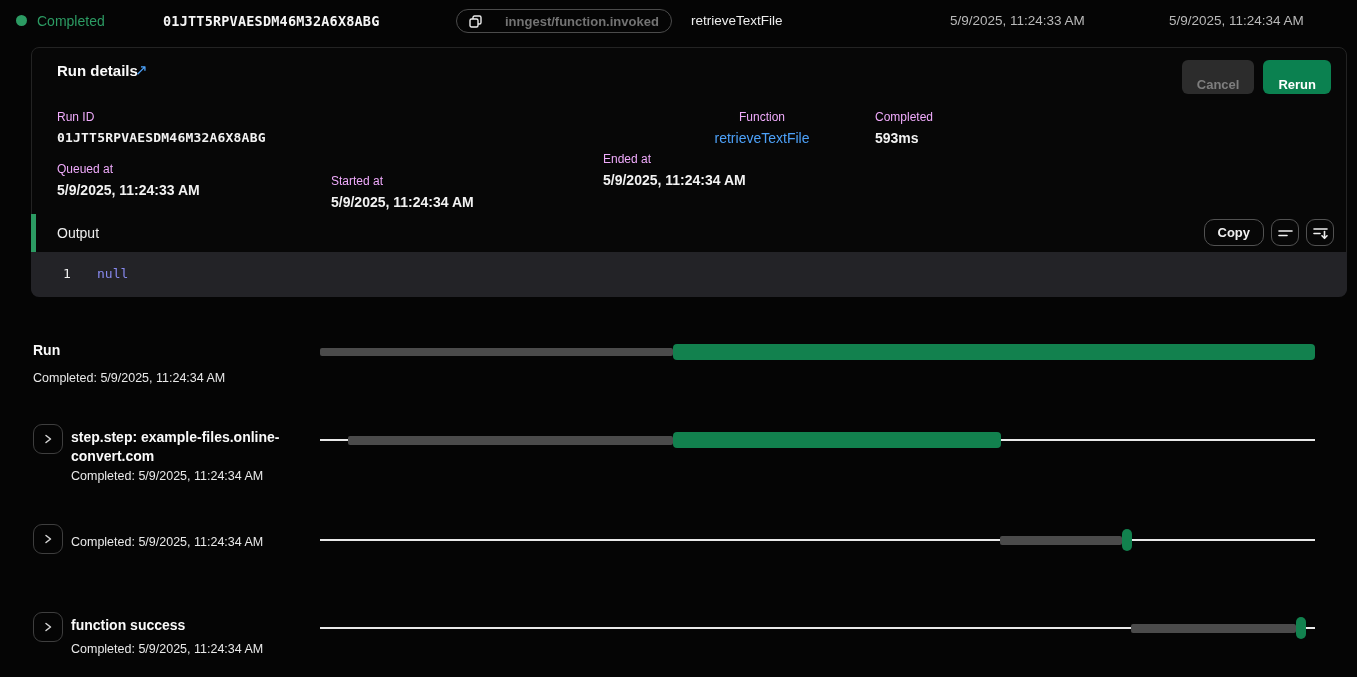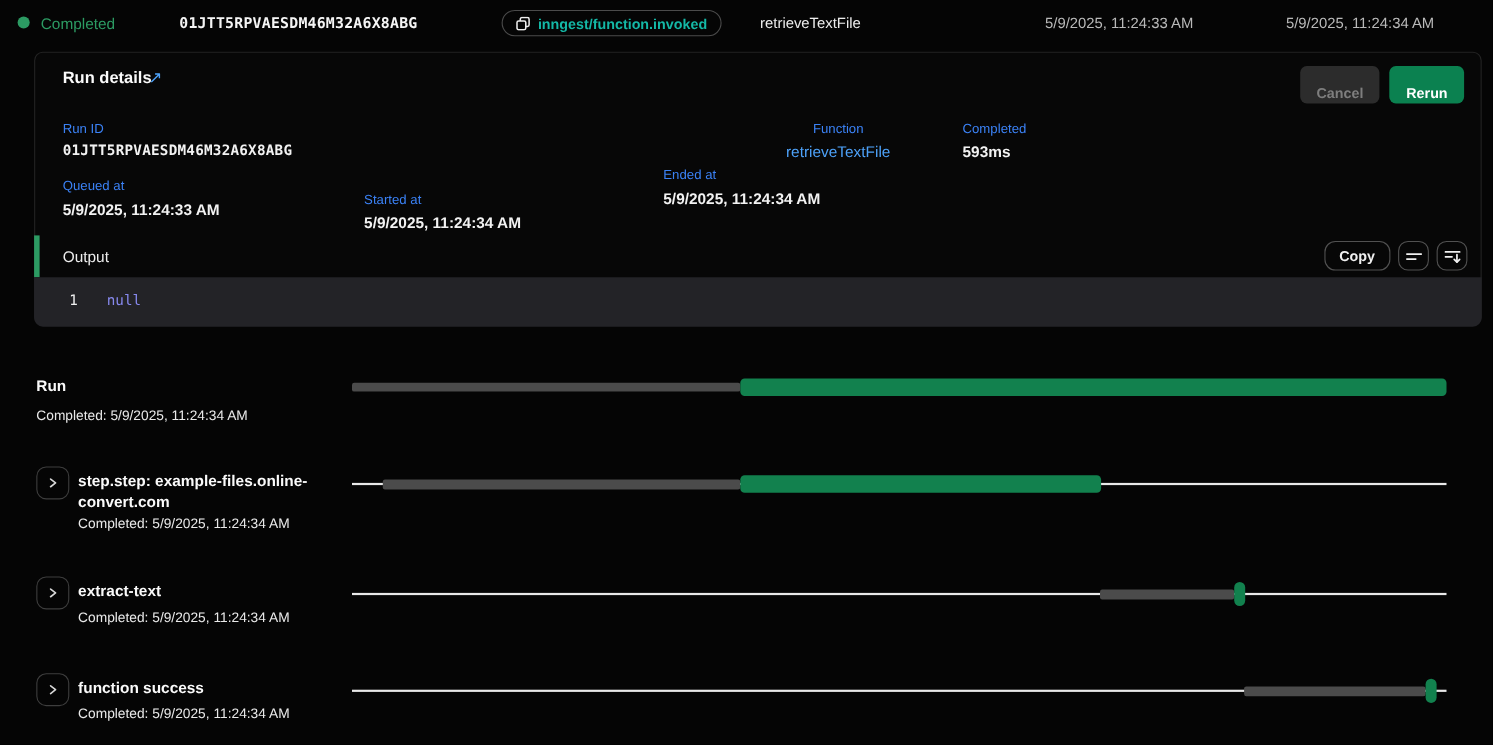--- a/index.html
+++ b/index.html
@@ -29,24 +29,24 @@
   }
   .topbar-runid {
     position: absolute; left: 163px; top: 13px;
     font-family: "DejaVu Sans Mono", monospace;
     font-size: 13.5px; font-weight: 700; color: #f5f5f5;
     letter-spacing: 0.2px;
   }
   .event-badge {
     position: absolute; left: 456px; top: 9px;
     height: 24px; padding: 0 12px;
-    display: inline-flex; align-items: center; gap: 7px;
+    display: inline-flex; align-items: center; gap: 23px;
     border: 1px solid #4b4b4b; border-radius: 999px;
     background: transparent;
-    font-size: 13px; font-weight: 600; color: #14b8a6;
+    font-size: 13px; font-weight: 600; color: #737373;
     cursor: pointer;
   }
   .topbar-fn {
     position: absolute; left: 691px; top: 13px;
     font-size: 13.5px; font-weight: 500; color: #ededed;
   }
   .topbar-ts1 { position: absolute; left: 950px; top: 13px; font-size: 13.5px; color: #b9b9b9; }
   .topbar-ts2 { position: absolute; left: 1169px; top: 13px; font-size: 13.5px; color: #b9b9b9; }
 
   
@@ -68,21 +68,21 @@
   .panel-actions { position: absolute; right: 15px; top: 12px; display: flex; gap: 9px; }
   .btn {
     height: 30px; padding: 17px 15px; border-radius: 6px;
     font-family: "Liberation Sans", sans-serif;
     font-size: 13px; font-weight: 600; border: none; cursor: pointer;
   }
   .btn.cancel { background: #2c2c2c; color: #7e7e7e; }
   .btn.rerun  { background: var(--rerun-green, #0b8150); color: #ffffff; }
 
   .field { position: absolute; width: 262px; }
-  .field .flabel { font-size: 12px; color: #3b82f6; margin-bottom: 6px; }
+  .field .flabel { font-size: 12px; color: #f0abfc; margin-bottom: 6px; }
   .field .fvalue { font-size: 14px; font-weight: 700; color: #f2f2f2; }
   .field .fvalue.mono {
     font-family: "DejaVu Sans Mono", monospace;
     font-size: 13px; letter-spacing: 0.2px;
   }
   .field .fvalue.link {
     color: var(--link-blue, #4da1f8); font-weight: 500; cursor: pointer;
   }
   .f0 { left: 25px;  top: 62px; }
   .f1 { left: 299px; top: 62px; }
@@ -284,21 +284,20 @@
 
     <div class="trow trow2">
       <button class="chevron-btn">
         <span>
           <svg width="12" height="12" viewBox="0 0 12 12">
             <polyline points="4,2.5 8.5,6 4,9.5" fill="none" stroke="#d6d6d6" stroke-width="1.5" stroke-linecap="round" stroke-linejoin="round"></polyline>
           </svg>
         </span>
       </button>
       <div class="trow-text">
-        <div class="trow-label">extract-text</div>
         <div class="trow-completed">Completed: 5/9/2025, 11:24:34 AM</div>
       </div>
       <div class="track">
         <div class="baseline" style="display: block;"></div>
         <div class="seg gray" style="left: 68.3%; width: 12.3%;"></div>
         <div class="seg green marker" style="left: 80.6%; width: 1%;"></div>
       </div>
     </div>
 
     <div class="trow trow3">

